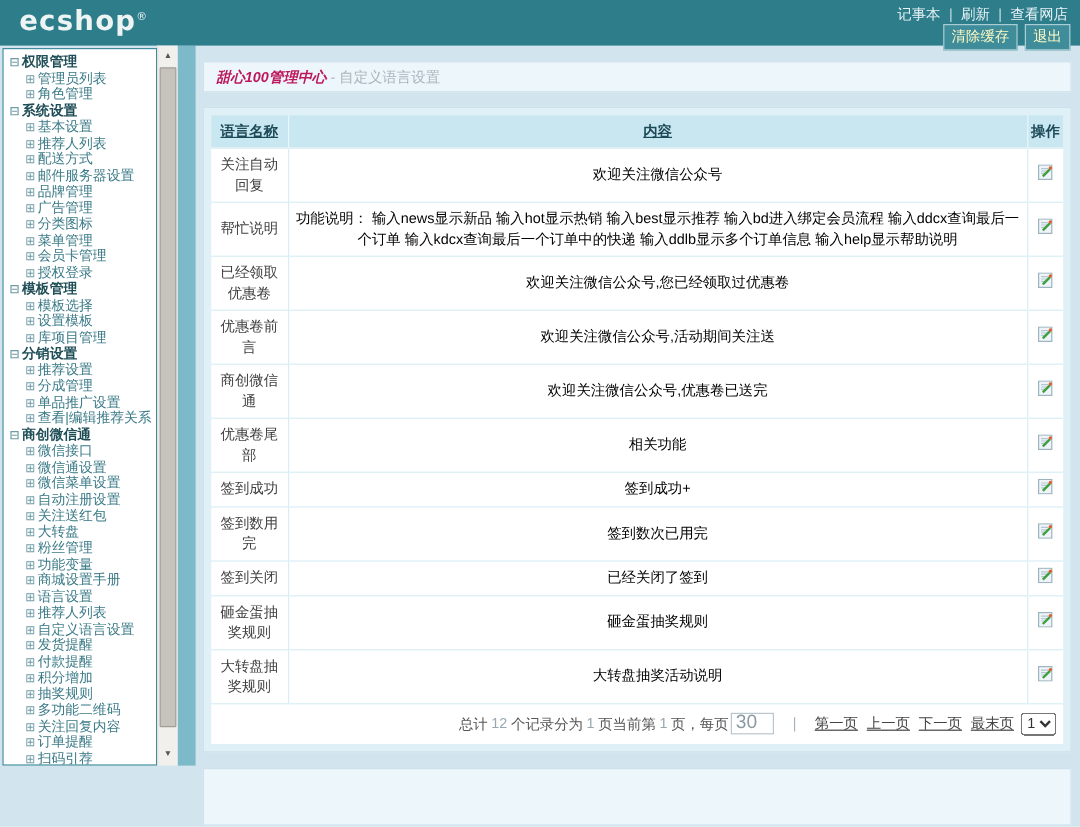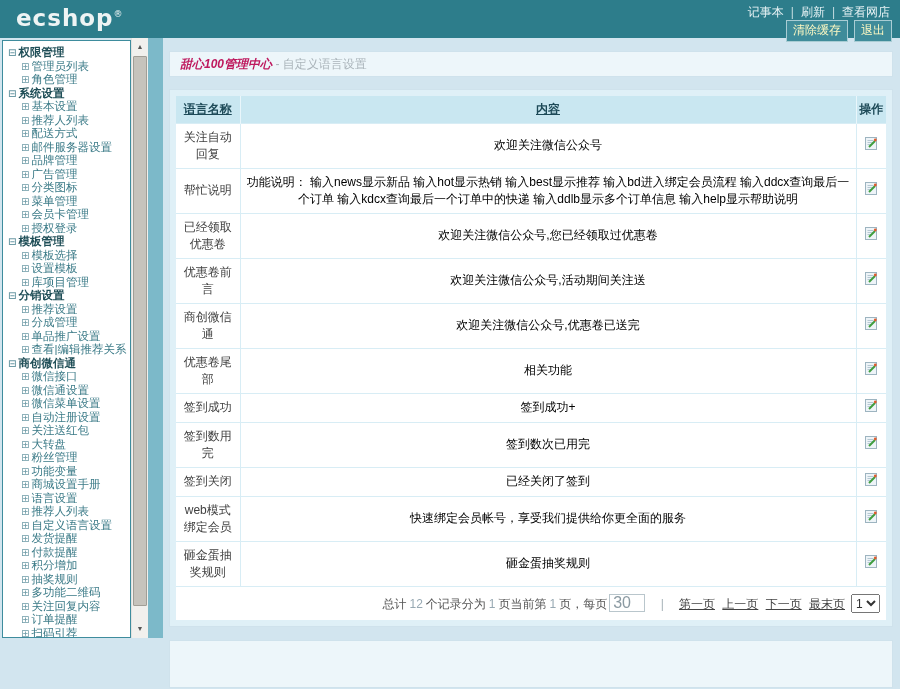--- a/index.html
+++ b/index.html
@@ -244,32 +244,32 @@
        <td class="c-name">签到关闭</td>
        <td class="c-content">已经关闭了签到</td>
        <td class="c-act"><span class="edit"><svg width="13" height="13" viewBox="0 0 13 13">
                       <rect x="0.5" y="0.5" width="11" height="12" fill="#eef4f8" stroke="#9db4c0"></rect>
                       <path d="M2.5 3.5h6M2.5 5.5h6M2.5 7.5h4" stroke="#b5c8d2" stroke-width="1"></path>
                       <path d="M4 10 L10 4" stroke="#3f9e3f" stroke-width="2"></path>
                       <circle cx="10.3" cy="3" r="1.4" fill="#e05a2b"></circle>
                     </svg></span></td>
      </tr>
               <tr>
-       <td class="c-name">web模式绑定会员</td>
-       <td class="c-content">快速绑定会员帐号，享受我们提供给你更全面的服务</td>
-       <td class="c-act"><span class="edit"><svg width="13" height="13" viewBox="0 0 13 13">
-                      <rect x="0.5" y="0.5" width="11" height="12" fill="#eef4f8" stroke="#9db4c0"></rect>
-                      <path d="M2.5 3.5h6M2.5 5.5h6M2.5 7.5h4" stroke="#b5c8d2" stroke-width="1"></path>
-                      <path d="M4 10 L10 4" stroke="#3f9e3f" stroke-width="2"></path>
-                      <circle cx="10.3" cy="3" r="1.4" fill="#e05a2b"></circle>
-                    </svg></span></td>
-     </tr>
-              <tr>
        <td class="c-name">砸金蛋抽奖规则</td>
        <td class="c-content">砸金蛋抽奖规则</td>
+       <td class="c-act"><span class="edit"><svg width="13" height="13" viewBox="0 0 13 13">
+                      <rect x="0.5" y="0.5" width="11" height="12" fill="#eef4f8" stroke="#9db4c0"></rect>
+                      <path d="M2.5 3.5h6M2.5 5.5h6M2.5 7.5h4" stroke="#b5c8d2" stroke-width="1"></path>
+                      <path d="M4 10 L10 4" stroke="#3f9e3f" stroke-width="2"></path>
+                      <circle cx="10.3" cy="3" r="1.4" fill="#e05a2b"></circle>
+                    </svg></span></td>
+     </tr>
+              <tr>
+       <td class="c-name">大转盘抽奖规则</td>
+       <td class="c-content">大转盘抽奖活动说明</td>
        <td class="c-act"><span class="edit"><svg width="13" height="13" viewBox="0 0 13 13">
                       <rect x="0.5" y="0.5" width="11" height="12" fill="#eef4f8" stroke="#9db4c0"></rect>
                       <path d="M2.5 3.5h6M2.5 5.5h6M2.5 7.5h4" stroke="#b5c8d2" stroke-width="1"></path>
                       <path d="M4 10 L10 4" stroke="#3f9e3f" stroke-width="2"></path>
                       <circle cx="10.3" cy="3" r="1.4" fill="#e05a2b"></circle>
                     </svg></span></td>
      </tr>
             </tbody>
         </table>
 

